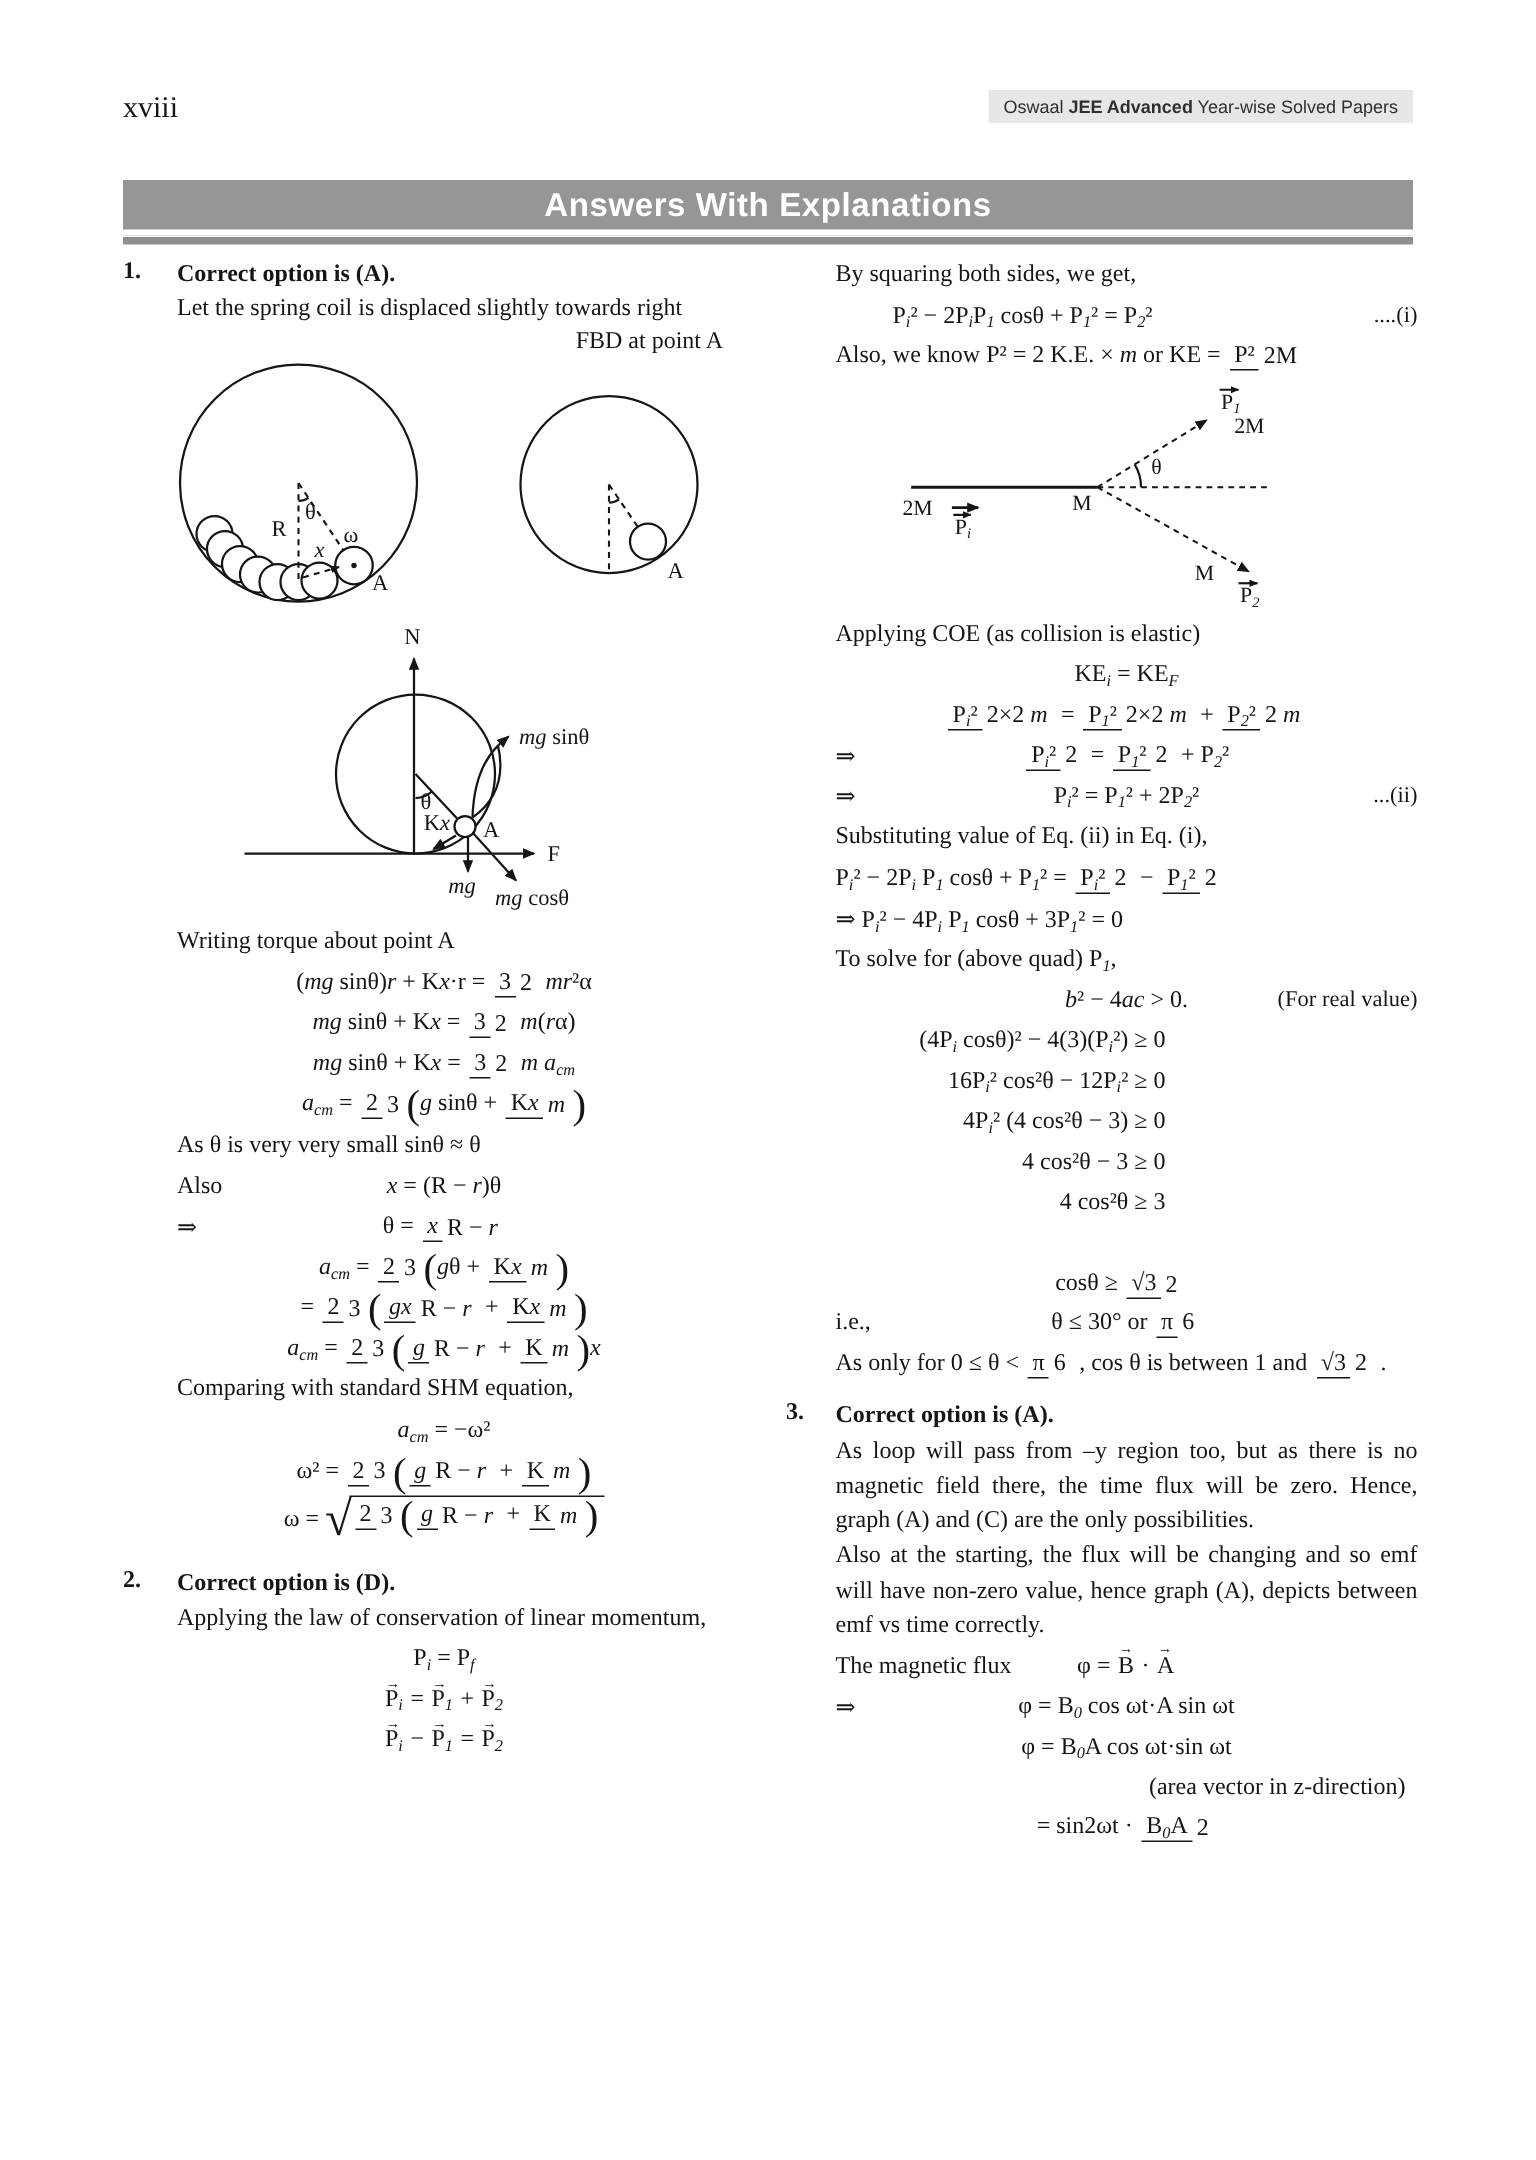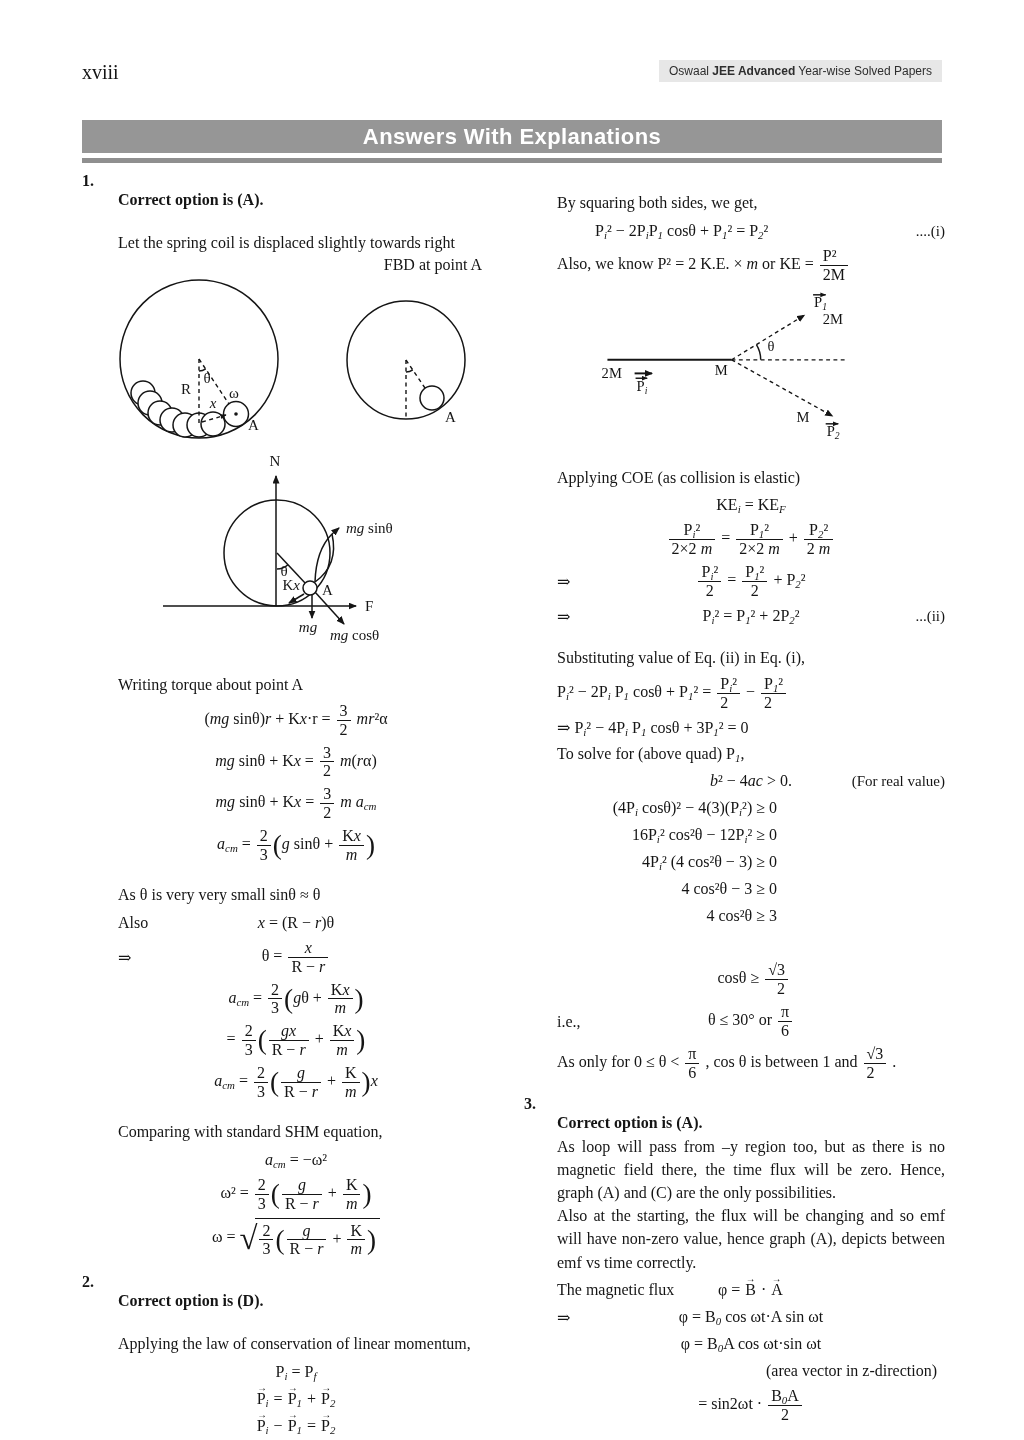--- a/index.html
+++ b/index.html
@@ -16,35 +16,35 @@
           display:flex;align-items:center;justify-content:center;letter-spacing:0.4px;}
   .banner-rule{position:absolute;top:157px;left:82px;right:82px;height:5px;background:#8f8f8f;border-top:1.5px solid #ffffff;}
   
   .columns{position:absolute;top:170px;left:82px;width:863px;display:flex;align-items:flex-start;}
   .col-l{width:428px;}
   .col-r{width:421px;margin-left:14px;}
   .item{display:flex;margin-top:2px;}
   .inum{flex:0 0 36px;font-weight:bold;}
   .col-r .inum{flex:0 0 33px;}
   .ibody{flex:1;min-width:0;}
-  .line{line-height:1.42;margin-top:20px;}
-  .ihead{font-weight:bold;line-height:1.42;margin-top:17px;}
+  .line{line-height:1.42;}
+  .ihead{font-weight:bold;line-height:1.42;}
   .just{text-align:justify;line-height:1.45;}
   .fbd-caption{text-align:right;padding-right:28px;line-height:1.35;}
   
   .eqrow{position:relative;display:flex;align-items:center;justify-content:center;margin:5px 0;min-height:22px;}
   .eqrow .ctr{flex:1;text-align:center;}
   .eqrow .ctr.al{text-align:left;}
   .eqrow .ctr.ar{text-align:right;}
   .col-l .eqrow .ctr{padding-right:36px;}
   .lft{position:absolute;left:0;top:50%;transform:translateY(-50%);}
   .tag{position:absolute;right:0;top:50%;transform:translateY(-50%);font-size:15px;}
   .it{font-style:italic;}
   sub.sb{font-size:0.68em;font-style:italic;line-height:0;vertical-align:-0.3em;}
-  .fr{display:inline-flex;flex-direction:column;vertical-align:middle;margin:0 2px;line-height:1.12;}
+  .fr{display:inline-flex;flex-direction:row;align-items:center;vertical-align:middle;margin:0 2px;line-height:1.12;}
   .fr .n{padding:0 3px;border-bottom:1px solid #151515;}
   .fr .d{padding:0 3px;}
   .bp{font-size:1.7em;font-weight:400;vertical-align:middle;line-height:0;}
   .sq{display:inline-flex;align-items:stretch;vertical-align:middle;}
   .rd{font-size:2.05em;line-height:1;align-self:center;margin-right:-2px;}
   .rb{border-top:1.6px solid #151515;padding:3px 4px 0 2px;display:inline-block;}
   .vec{position:relative;display:inline-block;margin:0 1px;}
   .va{position:absolute;top:-0.72em;left:0.05em;font-size:0.6em;line-height:1;}
   
   svg{display:block;}

